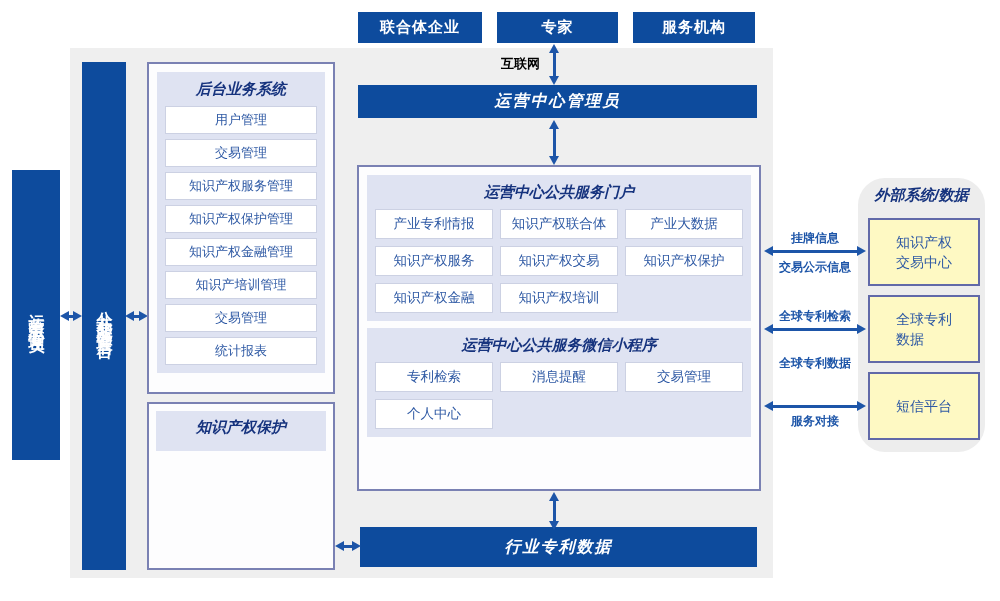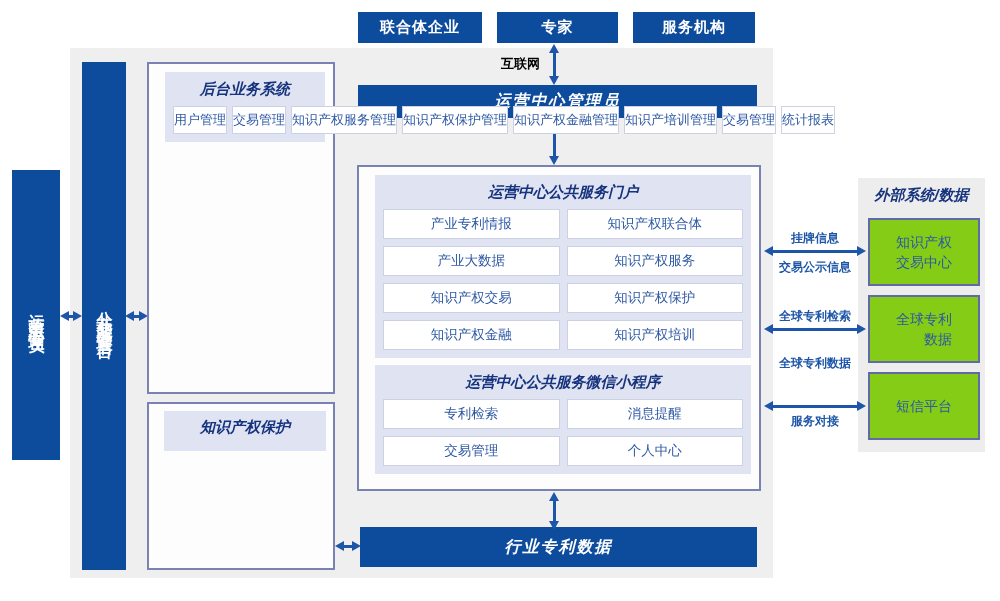--- a/index.html
+++ b/index.html
@@ -25,47 +25,46 @@
   .bigbar{font-size:16px;font-style:italic;letter-spacing:2px;}
   .vbar{
     position:absolute;background:var(--blue);color:#fff;
     display:flex;align-items:center;justify-content:center;
     writing-mode:vertical-rl;text-orientation:upright;
     font-weight:bold;font-size:16px;letter-spacing:4px;
   }
   .whitebox{
     position:absolute;background:#fdfdfe;border:2px solid var(--boxborder);
     box-sizing:border-box;
-    padding-left:8px;
   }
   .lavpanel{background:var(--lav);margin:8px;padding:4px 8px 8px;}
   .portalA{margin:8px 8px 7px;}
   .portalB{margin:0 8px 8px;}
   .dash .lavpanel{margin:7px;padding:3px 8px 7px;}
   .sectitle{
     font-weight:bold;font-style:italic;font-size:15px;color:var(--navy);
     text-align:center;padding:4px 0 7px;white-space:nowrap;
   }
-  .grid1{display:flex;flex-direction:row;gap:5px;}
-  .grid2{display:grid;grid-template-columns:1fr 1fr;gap:7px;}
+  .grid1{display:flex;flex-direction:column;gap:5px;}
+  .grid2{display:grid;grid-template-columns:1fr 1fr 1fr;gap:7px;}
   .card{
     background:#fff;border:1px solid #ccd1e3;color:var(--cardtext);
     font-size:13px;display:flex;align-items:center;justify-content:center;
     height:26px;white-space:nowrap;
   }
   .grid2 .card{height:28px;font-size:13.5px;}
-  .extpanel{position:absolute;background:#ededed;}
+  .extpanel{position:absolute;background:#ededed;border-radius:27px;}
   .exttitle{
     position:absolute;left:0;right:0;top:8px;text-align:center;
     font-weight:bold;font-style:italic;font-size:15px;color:var(--navy);
   }
   .extbox{
     position:absolute;left:10px;width:112px;height:68px;box-sizing:border-box;
-    background:#84cc16;border:2px solid #6169a8;color:var(--cardtext);
-    font-size:14px;line-height:1.45;text-align:right;
+    background:#fef9c3;border:2px solid #6169a8;color:var(--cardtext);
+    font-size:14px;line-height:1.45;text-align:left;
     display:flex;align-items:center;justify-content:center;white-space:pre-line;
   }
   .linklabel{
     position:absolute;width:102px;text-align:center;
     font-size:12px;font-weight:bold;color:var(--arrow);white-space:nowrap;
   }
   .netlabel{
     position:absolute;left:480px;top:55px;width:60px;text-align:right;
     font-size:13px;font-weight:bold;color:#000000;
   }

